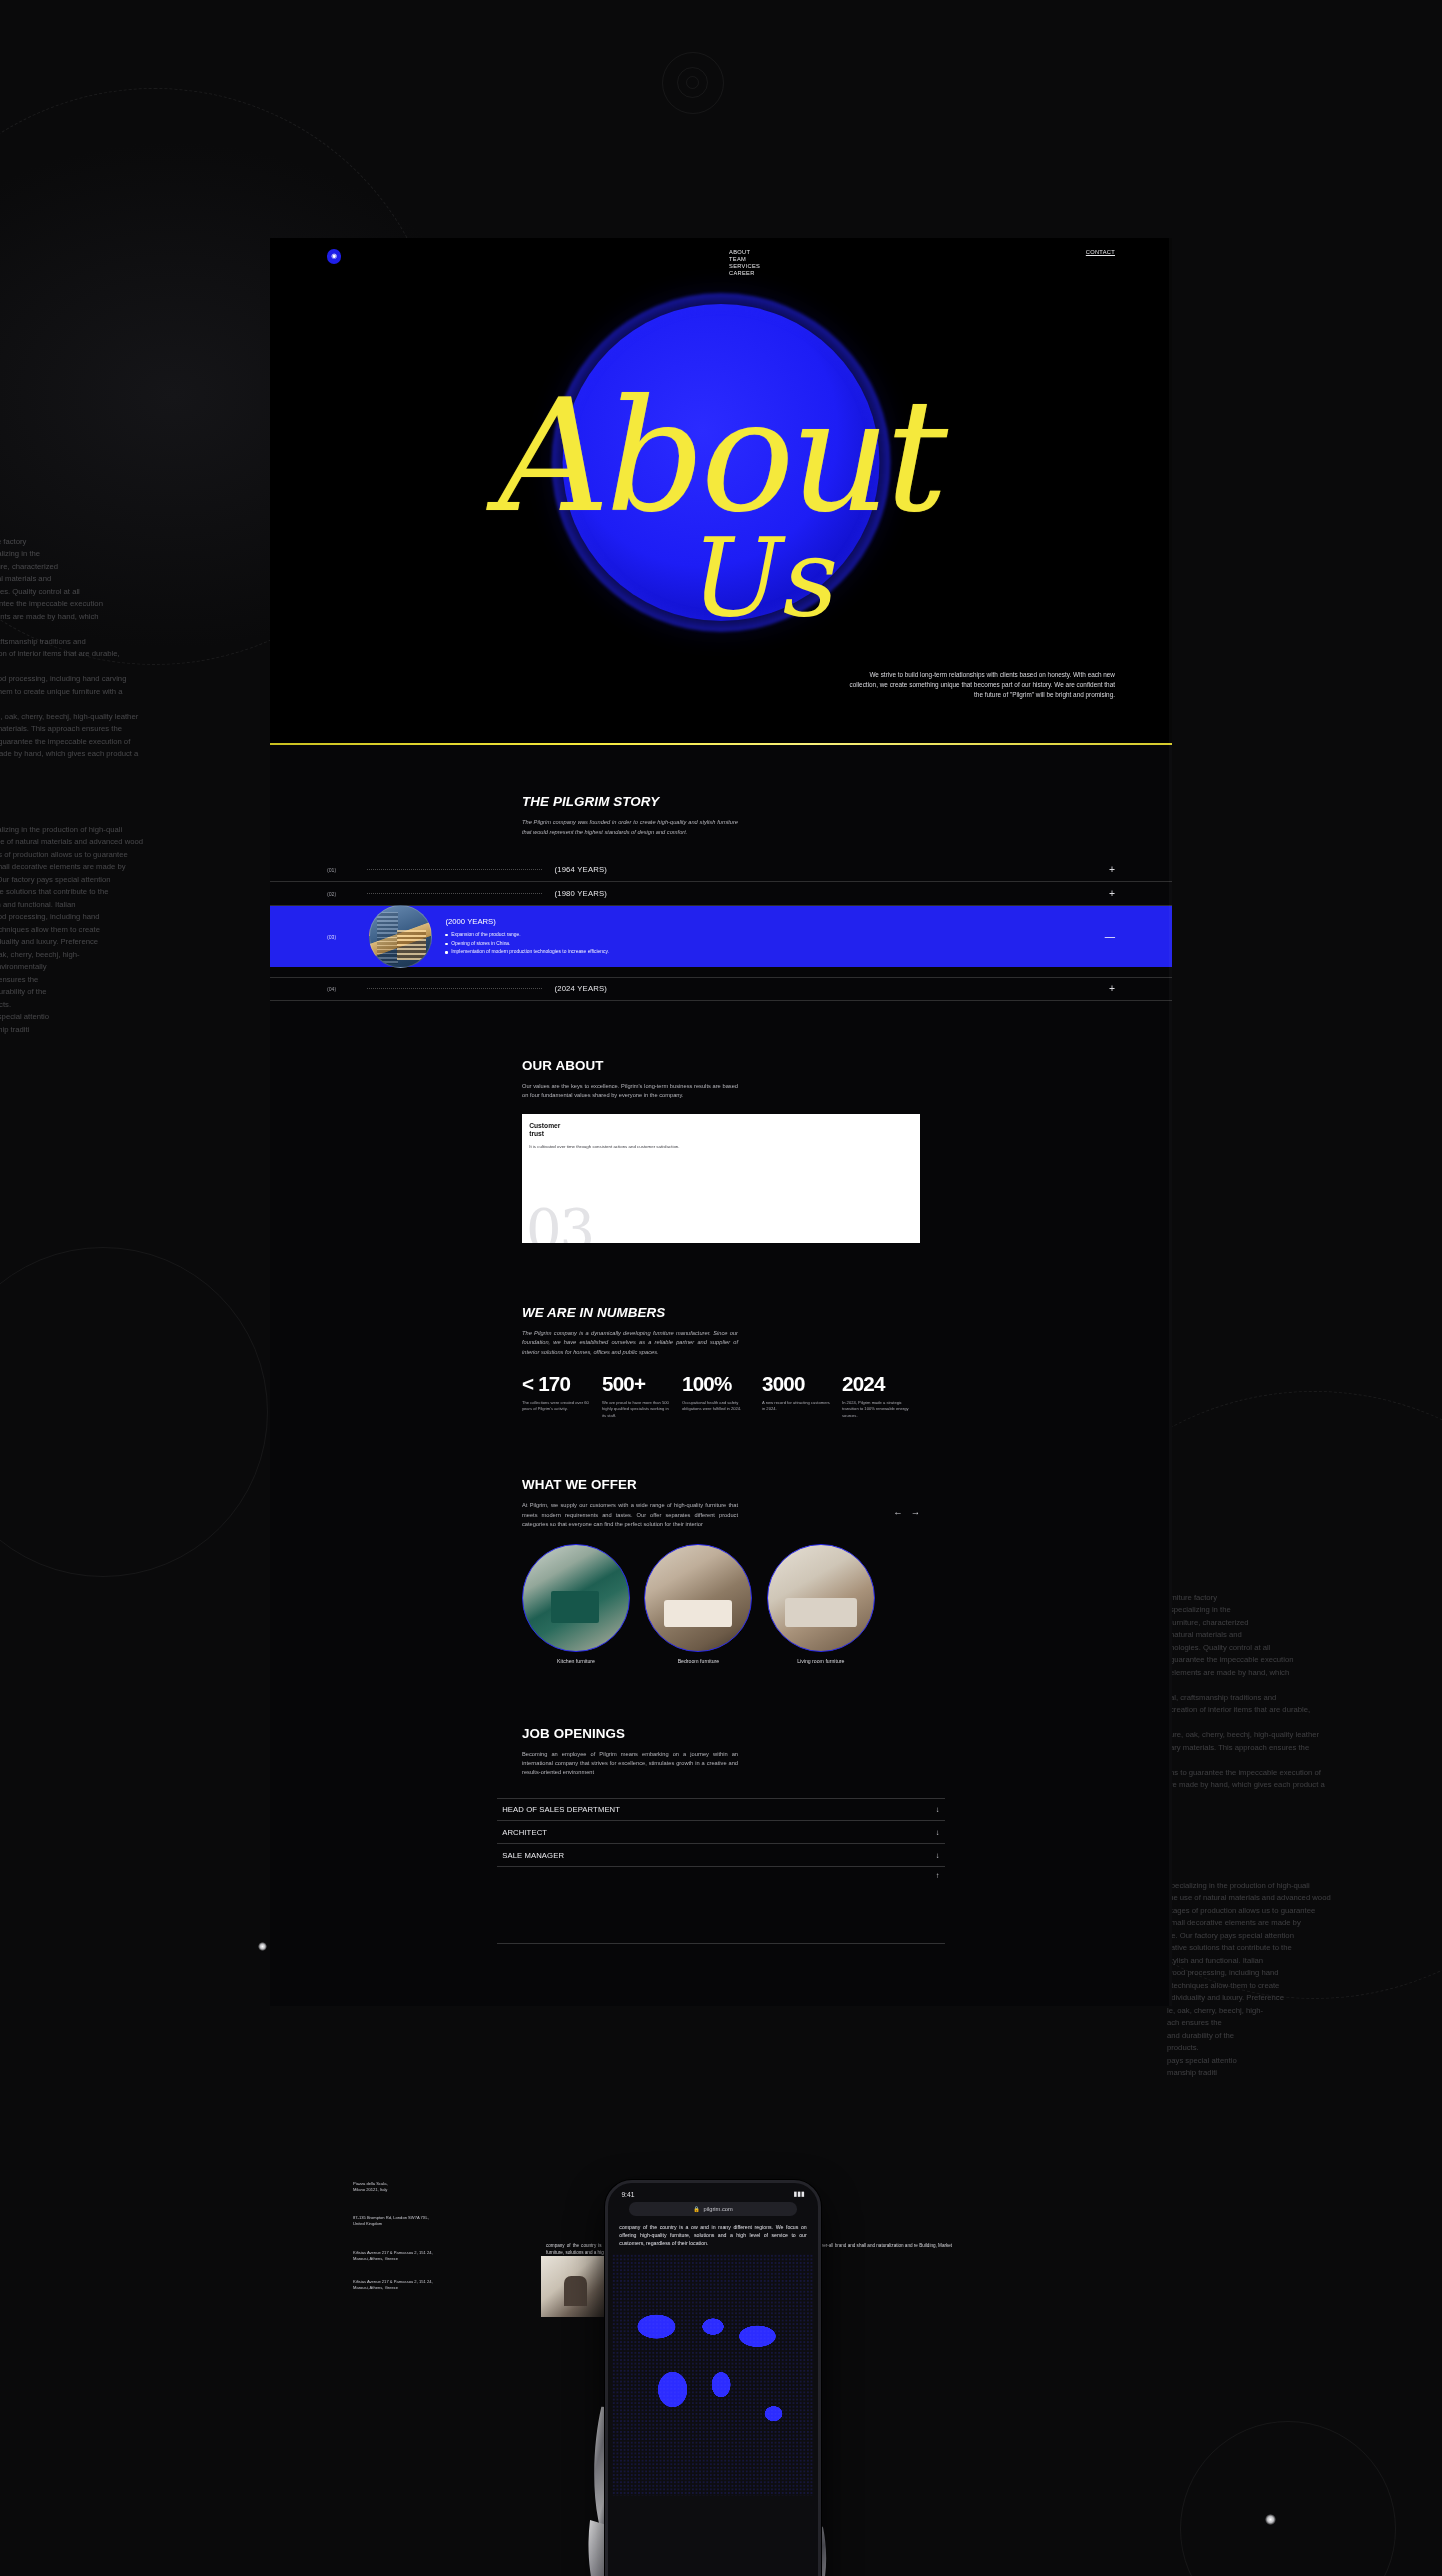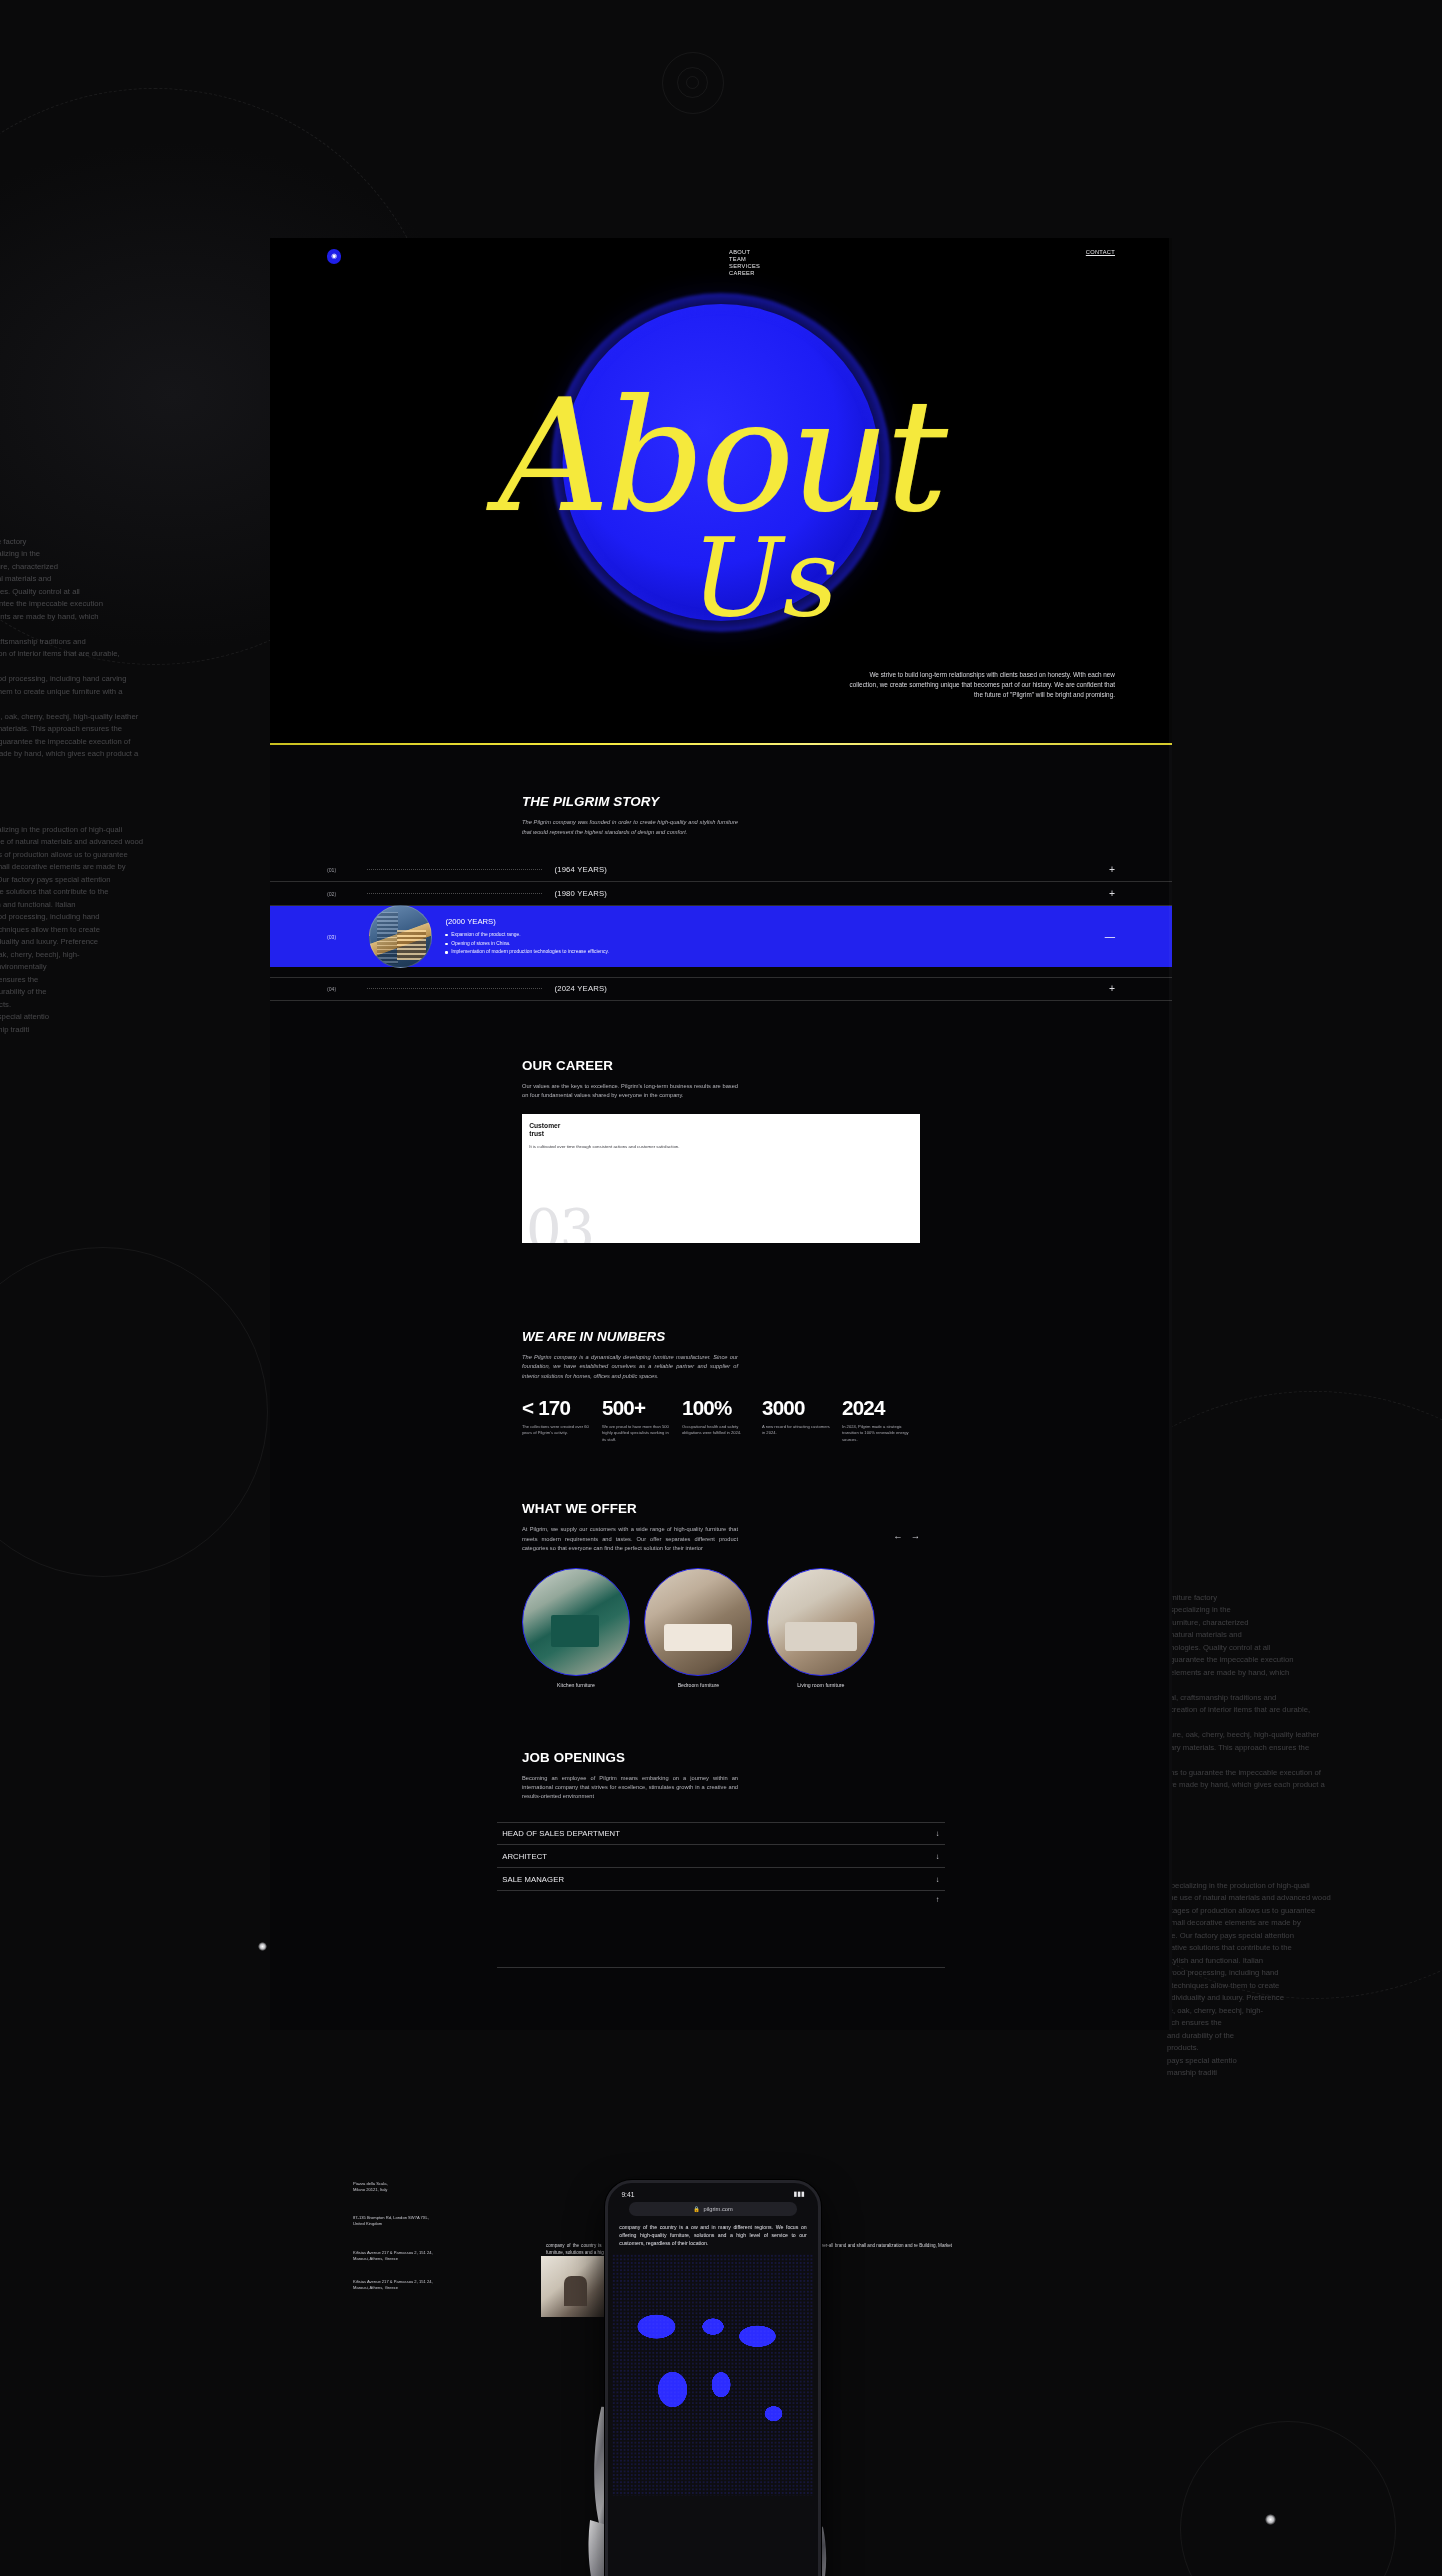--- a/index.html
+++ b/index.html
@@ -272,21 +272,21 @@
   .card .bignum {
     position: absolute;
     left: 4.1px; bottom: -19.6px;
     font-family: "DejaVu Serif", serif;
     font-size: 56px;
     color: #e3e3e6;
     letter-spacing: -2.1px;
   }
 
   
-  .numbers { padding-top: 62px; margin-top: 24px; }
+  .numbers { padding-top: 62px; }
   .nums-row {
     display: flex;
     padding: 0 252px;
     margin-top: 17.5px;
     gap: 2.1px;
   }
   .num-cell { flex: 1; padding-right: 8.2px; }
   .num-big {
     color: #fff;
     font-size: 20.6px;
@@ -627,21 +627,21 @@
       <div class="acc-row" style="margin-top:9.3px;border-top:0.5px solid rgba(255,255,255,0.16);">
         <div class="acc-num">(04)</div>
         <div class="acc-dots"></div>
         <div class="acc-label">(2024 YEARS)</div>
         <div class="acc-plus">+</div>
       </div>
     </section>
 
     <section class="sec values">
       <div class="values-head">
-        <div class="sec-title">OUR CAREER</div>
+        <div class="sec-title">OUR ABOUT</div>
         <div class="sec-sub">Our values are the keys to excellence. Pilgrim's long-term business results are based on four fundamental values shared by everyone in the company.</div>
       </div>
       <div class="cards">
         <div class="card">
           <h4 style="white-space:pre-line">Customer
 trust</h4>
           <p>It is cultivated over time through consistent actions and customer satisfaction.</p>
           <div class="bignum">03</div>
         </div>
       </div>

